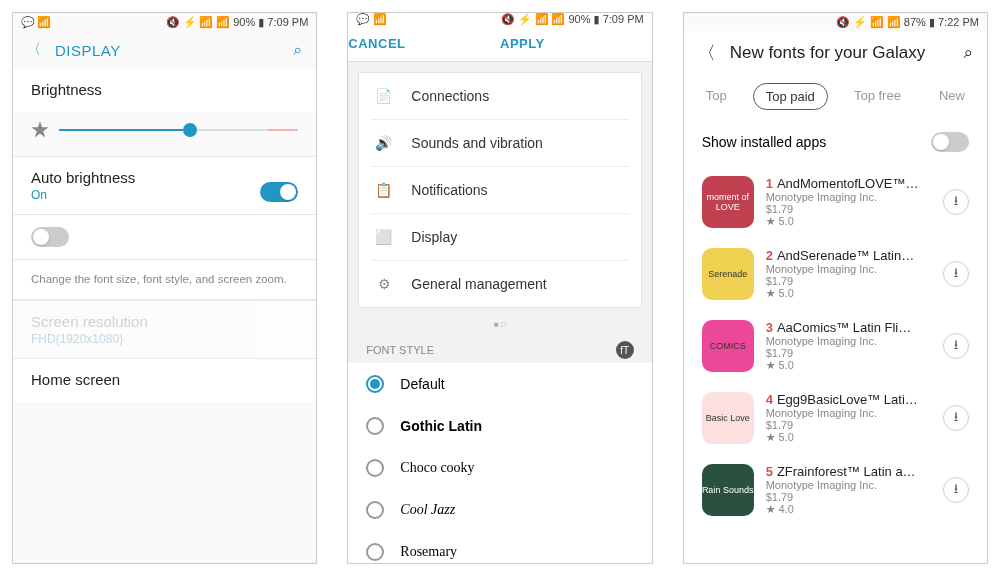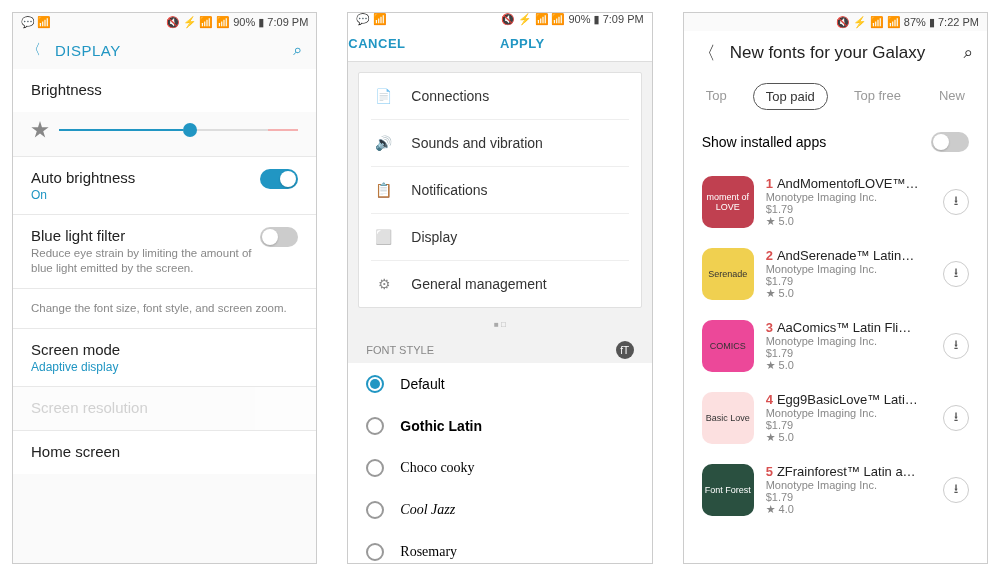--- a/index.html
+++ b/index.html
@@ -8,21 +8,21 @@
 .statusbar{height:18px;display:flex;justify-content:space-between;align-items:center;padding:0 8px;font-size:10px;color:#444;background:#fafafa}
 .sb-icons{display:flex;gap:3px;align-items:center;font-size:11px}
 .hdr{display:flex;align-items:center;padding:10px 14px;gap:14px}
 .hdr-title{font-size:15px;color:#2196c3;font-weight:500;letter-spacing:0.5px}
 .hdr-back{color:#2196c3;font-size:14px}
 .hdr-search{margin-left:auto;color:#2196c3;font-size:16px}
 .section{padding:12px 18px;background:#fff}
 .sec-title{font-size:15px;color:#222;margin-bottom:2px}
 .sec-sub{font-size:11.5px;color:#888;line-height:1.3}
 .sec-val{font-size:12px;color:#2196c3}
-.sec-row{display:flex;align-items:flex-start}
+.sec-row{display:flex;align-items:flex-end}
 .sec-left{flex:1}
 .slider-row{display:flex;align-items:center;gap:10px;padding:8px 18px 16px}
 .sun-ico{width:18px;height:18px;background:#888;clip-path:polygon(50% 0,61% 35%,98% 35%,68% 57%,79% 91%,50% 70%,21% 91%,32% 57%,2% 35%,39% 35%)}
 .slider{flex:1;height:20px;position:relative}
 .slider-track{position:absolute;top:9px;left:0;right:0;height:2px;background:#ddd}
 .slider-fill{position:absolute;top:9px;left:0;height:2px;background:#2196c3}
 .slider-thumb{position:absolute;top:3px;width:14px;height:14px;border-radius:50%;background:#2196c3}
 .slider-end{position:absolute;top:9px;right:0;width:30px;height:2px;background:#f5b0b0}
 .divider{height:1px;background:#e8e8e8;margin:0}
 .toggle{width:38px;height:20px;border-radius:10px;background:#ccc;position:relative}
@@ -96,40 +96,33 @@
     <div class="sec-left">
       <div class="sec-title">Auto brightness</div>
       <div class="sec-val">On</div>
     </div>
     <div class="toggle on">
         <div class="toggle-knob"></div>
       </div>
   </div>
   <div class="divider"></div>
   <div class="section sec-row">
-    <div class="sec-left">
-      <div class="sec-title">Blue light filter</div>
-      <div class="sec-sub">Reduce eye strain by limiting the amount of blue light emitted by the screen.</div>
-    </div>
     <div class="toggle">
         <div class="toggle-knob"></div>
       </div>
   </div>
   <div class="divider"></div>
   <div class="section">
     <div class="sec-sub">Change the font size, font style, and screen zoom.</div>
   </div>
   <div class="divider"></div>
-  <div class="section">
-    <div class="sec-title">Screen mode</div>
-    <div class="sec-val">Adaptive display</div>
-  </div>
   <div class="divider"></div>
   <div class="section row-faded">
     <div class="sec-title" style="color:#aaa">Screen resolution</div>
+    <div class="sec-val" style="color:#8db8c8">FHD(1920x1080)</div>
   </div>
   <div class="divider"></div>
   <div class="section">
     <div class="sec-title">Home screen</div>
   </div>
 </div>
 
 <div class="phone" style="background:#f2f2f2">
   <div class="statusbar" style="background:#fff">
     <span class="sb-icons">💬 📶</span>
@@ -251,21 +244,21 @@
         <div class="app-ico" style="background:#fce0e0;color:#333">Basic Love</div>
         <div class="app-info">
           <div class="app-name"><span class="app-rank">4</span><span>Egg9BasicLove™ Lati…</span></div>
           <div class="app-pub">Monotype Imaging Inc.</div>
           <div class="app-price">$1.79</div>
           <div class="app-rating">★ 5.0</div>
         </div>
         <div class="dl-btn">⭳</div>
       </div>
       <div class="app-row">
-        <div class="app-ico" style="background:#2a5040;color:#fff">Font Forest</div>
+        <div class="app-ico" style="background:#2a5040;color:#fff">Rain Sounds</div>
         <div class="app-info">
           <div class="app-name"><span class="app-rank">5</span><span>ZFrainforest™ Latin a…</span></div>
           <div class="app-pub">Monotype Imaging Inc.</div>
           <div class="app-price">$1.79</div>
           <div class="app-rating">★ 4.0</div>
         </div>
         <div class="dl-btn">⭳</div>
       </div>
     </div>
 </div>

